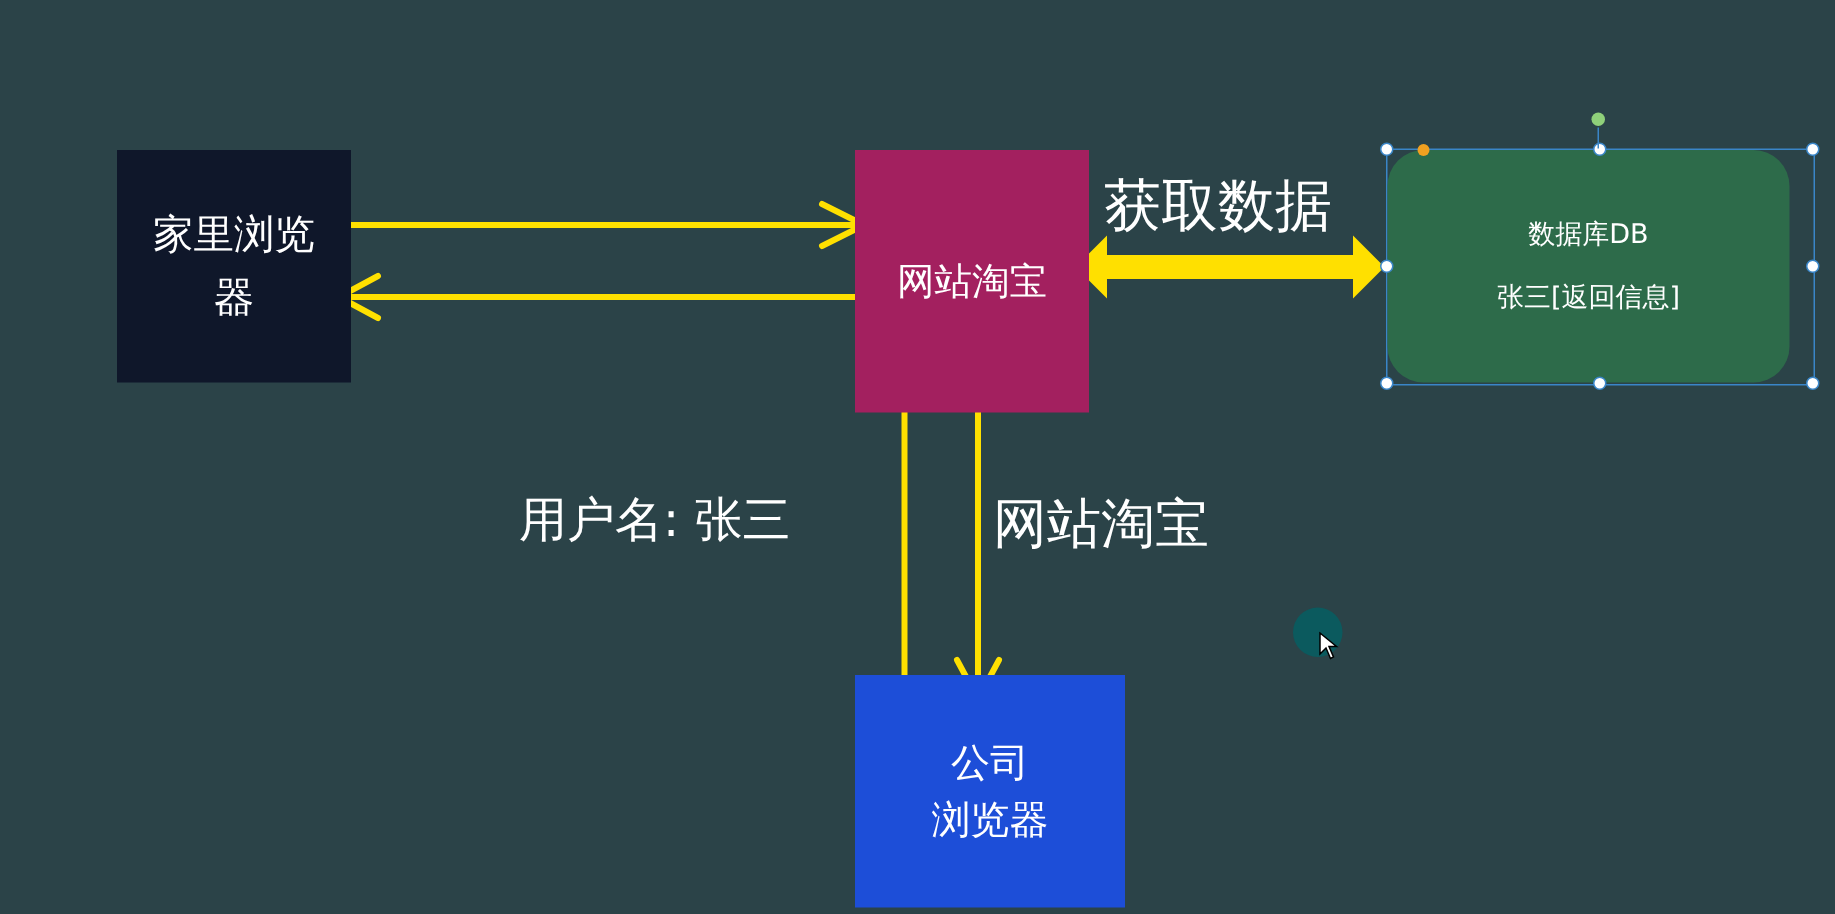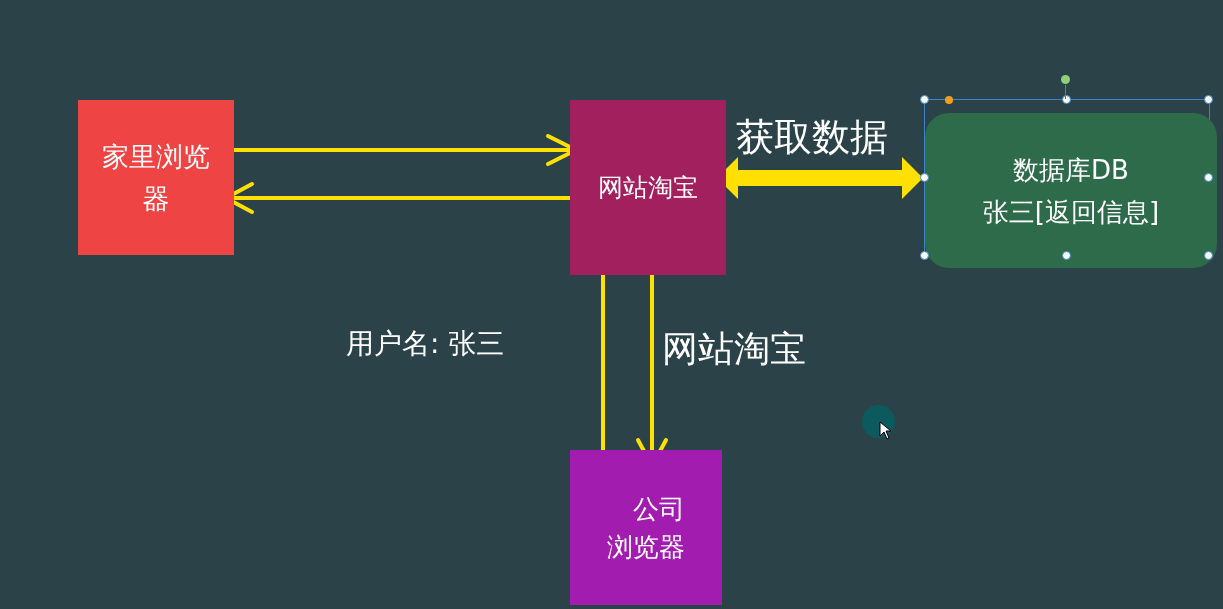--- a/index.html
+++ b/index.html
@@ -2,27 +2,27 @@
 <html><head>
   <meta charset="utf-8">
   <style>
     html, body { margin:0; padding:0; }
     body {
       width:1223px; height:609px; overflow:hidden; position:relative;
       background:#2b4348;
       font-family:"DejaVu Sans", sans-serif;
     }
     .box { position:absolute; display:flex; align-items:center; justify-content:center; text-align:center; color:#fff; }
-    #home { left:78px; top:100px; width:156px; height:155px; background:#ef4444; font-size:27px; line-height:42px; }
+    #home { left:78px; top:100px; width:156px; height:155px; background:#0f172a; font-size:27px; line-height:42px; }
     #site { left:570px; top:100px; width:156px; height:175px; background:#a3205f; font-size:25px; line-height:34px; }
-    #db { left:925px; top:100px; width:292px; height:155px; background:#2d6b4a; border-radius:24px; font-size:26px; line-height:42px;margin-top:13px; }
-    #office { left:570px; top:450px; width:152px; height:155px; background:#a21caf; font-size:26px; line-height:38px;text-align:right; }
+    #db { left:925px; top:100px; width:268px; height:155px; background:#2d6b4a; border-radius:24px; font-size:18px; line-height:42px; }
+    #office { left:570px; top:450px; width:180px; height:155px; background:#1d4ed8; font-size:26px; line-height:38px; }
     .label { position:absolute; color:#fff; white-space:nowrap; }
     #lbl-fetch { left:736px; top:112px; font-size:38px; }
-    #lbl-user { left:346px; top:325px; font-size:28px; }
+    #lbl-user { left:346px; top:325px; font-size:32px; }
     #lbl-return { left:662px; top:325px; font-size:36px; }
     svg.overlay { position:absolute; left:0; top:0; }
     .sel-handle { position:absolute; width:7px; height:7px; background:#fff; border:1px solid #3a86c8; border-radius:50%; }
     #sel-frame { position:absolute; left:924px; top:99px; width:284px; height:156px; border:1px solid #3a86c8; }
     #cursor-dot { position:absolute; left:862px; top:405px; width:33px; height:33px; border-radius:50%; background:#0b5a5e; }
   </style>
 </head>
 <body>
 
 <svg class="overlay" width="1223" height="609">

